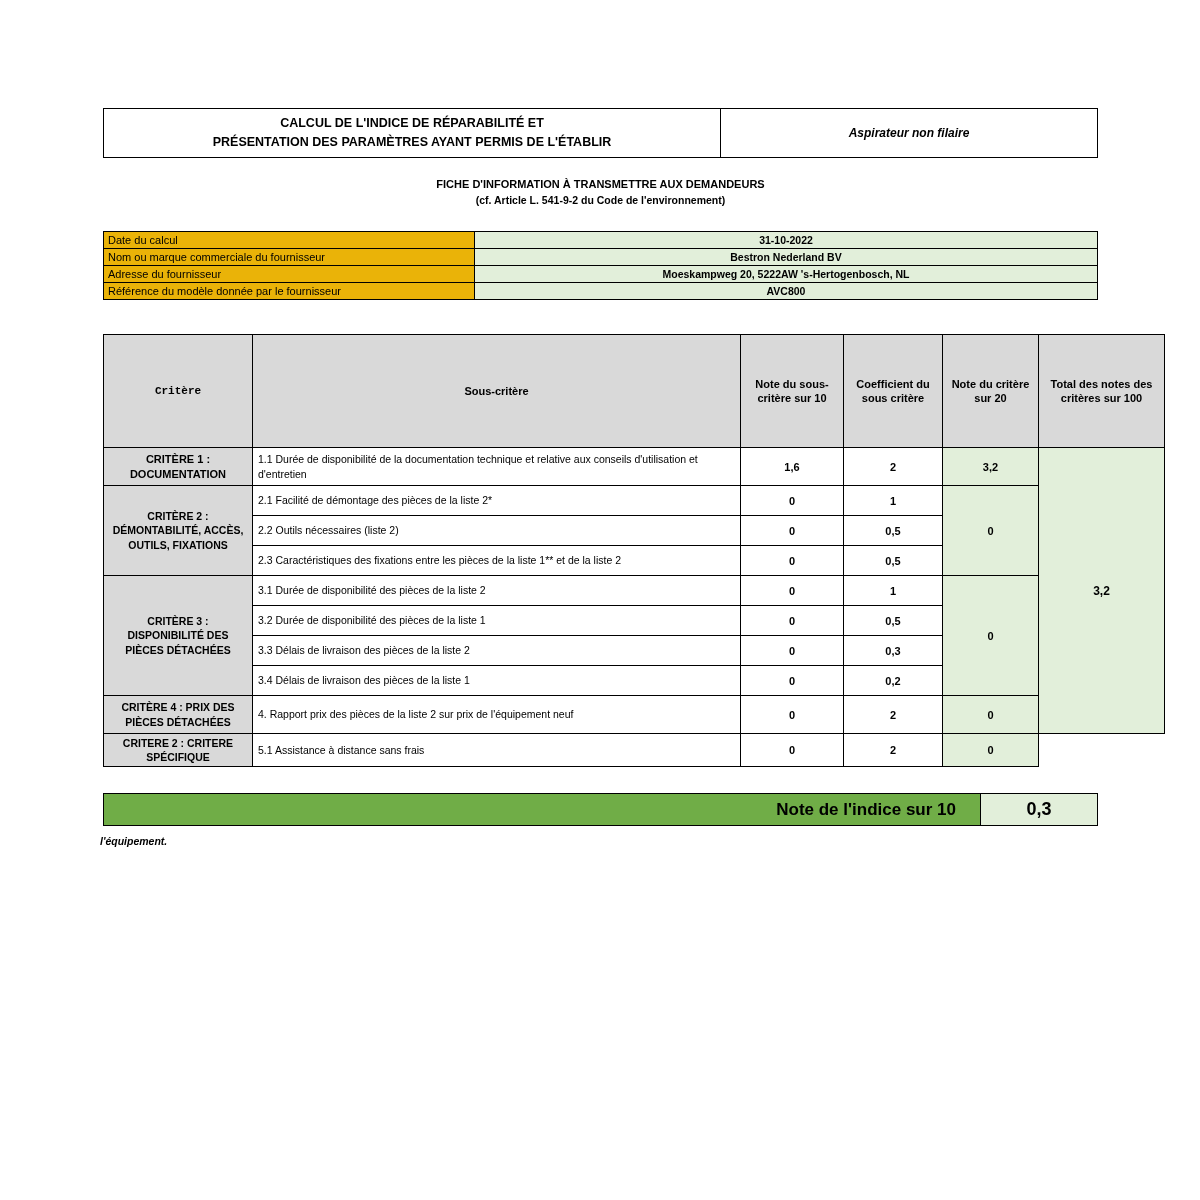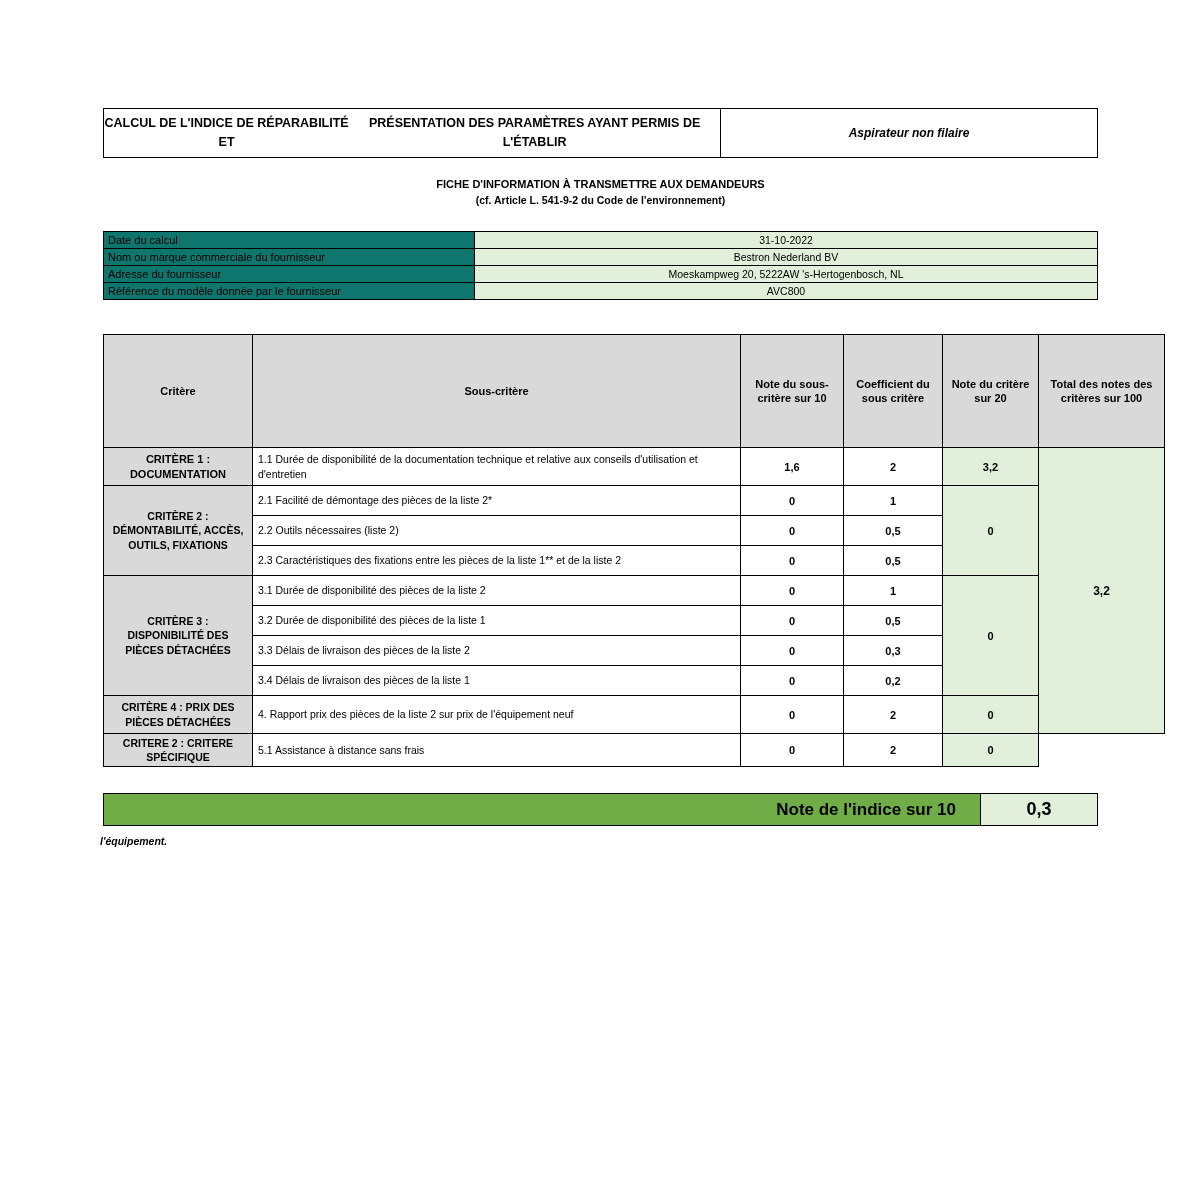--- a/index.html
+++ b/index.html
@@ -29,20 +29,21 @@
     top: 108px;
     width: 995px;
     height: 50px;
     display: flex;
   }
   .header-title {
     width: 618px;
     border: 1.5px solid #000;
     box-sizing: border-box;
     display: flex;
+    flex-direction: column;
     align-items: center;
     justify-content: center;
     font-weight: bold;
     font-size: 12.5px;
     line-height: 1.55;
     text-align: center;
   }
   .header-product {
     width: 377px;
     border: 1.5px solid #000;
@@ -78,26 +79,26 @@
     font-size: 11px;
   }
   .info-table td {
     border: 1px solid #000;
     height: 16px;
     padding: 0 4px;
     line-height: 16px;
   }
   .info-label {
     width: 362px;
-    background: #0f766e;
+    background: #eab308;
   }
   .info-value {
     background: #e2efda;
     text-align: center;
-    font-weight: normal;
+    font-weight: bold;
     font-size: 10.5px;
   }
 
   
   .main-table {
     position: absolute;
     left: 103px;
     top: 334px;
     width: 995px;
     border-collapse: collapse;
@@ -110,21 +111,21 @@
     vertical-align: middle;
   }
   .main-table thead th {
     background: #d9d9d9;
     font-weight: bold;
     text-align: center;
     font-size: 11px;
     line-height: 1.3;
     height: 108px;
   }
-  .col-crit   { width: 138px; }
+  .col-crit   { width: 138px; font-family: Liberation Mono, monospace; }
   .col-sous   { width: 477px; }
   .col-note10 { width: 92px; }
   .col-coef   { width: 88px; }
   .col-note20 { width: 85px; margin-top: 44px; }
   .col-total  { width: 115px; }
 
   .cell-crit {
     background: #d9d9d9;
     text-align: center;
     font-weight: bold;

